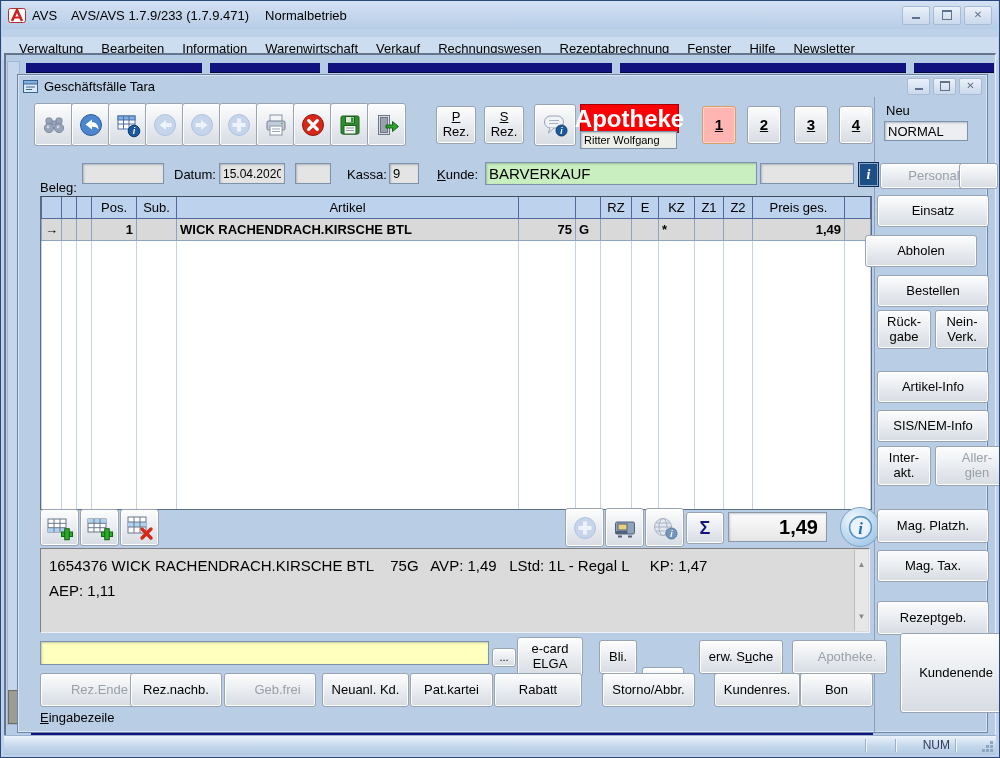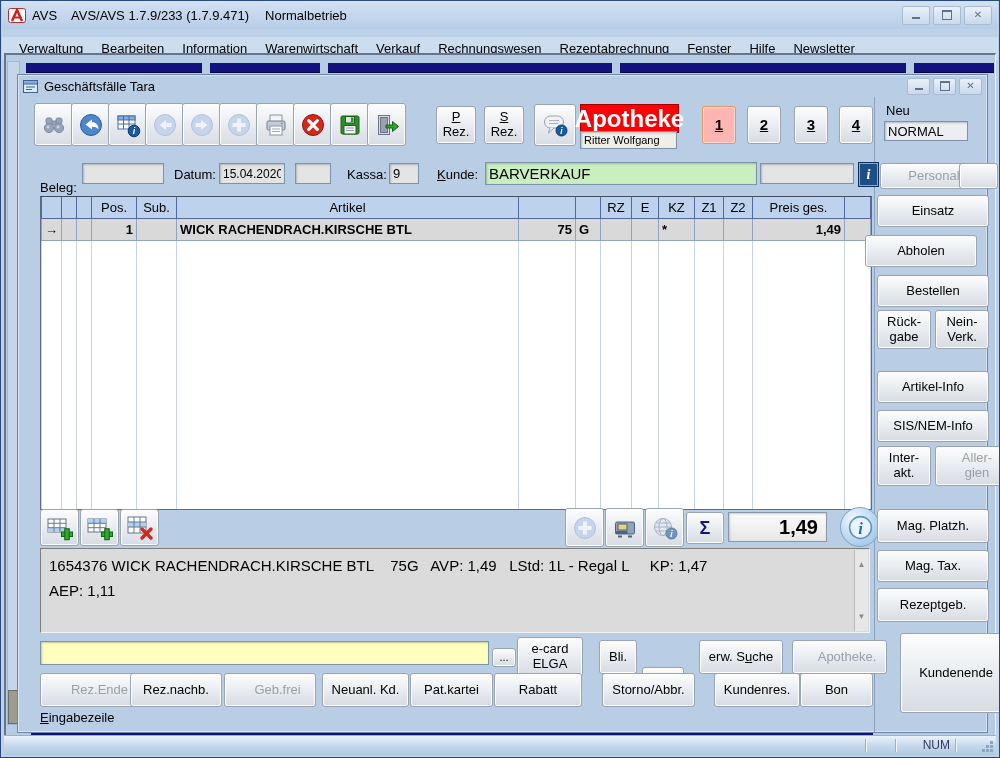--- a/index.html
+++ b/index.html
@@ -474,21 +474,21 @@
         <div class="btn" style="left:859px;top:349px;width:52px;height:38px;">
           <span>Inter-</span>
           <span>akt.</span>
         </div>
         <div class="btn disabled" style="left:917px;top:349px;width:52px;height:38px;">
           <span>Aller-</span>
           <span>gien</span>
         </div>
         <div class="btn" style="left:859px;top:412px;width:110px;height:32px;">Mag. Platzh.</div>
         <div class="btn" style="left:859px;top:453px;width:110px;height:30px;">Mag. Tax.</div>
-        <div class="btn" style="left:859px;top:491px;width:110px;height:32px;">Rezeptgeb.</div>
+        <div class="btn" style="left:859px;top:504px;width:110px;height:32px;">Rezeptgeb.</div>
         <div class="btn" style="left:882px;top:536px;width:110px;height:78px;">Kundenende</div>
       </div>
     </div>
   </div>
 
   <div class="statusbar">
     <div class="sb-sep" style="right:130px;"></div>
     <div class="sb-sep" style="right:100px;"></div>
     <span class="sb-num">NUM</span>
     <div class="sb-sep" style="right:40px;"></div>

